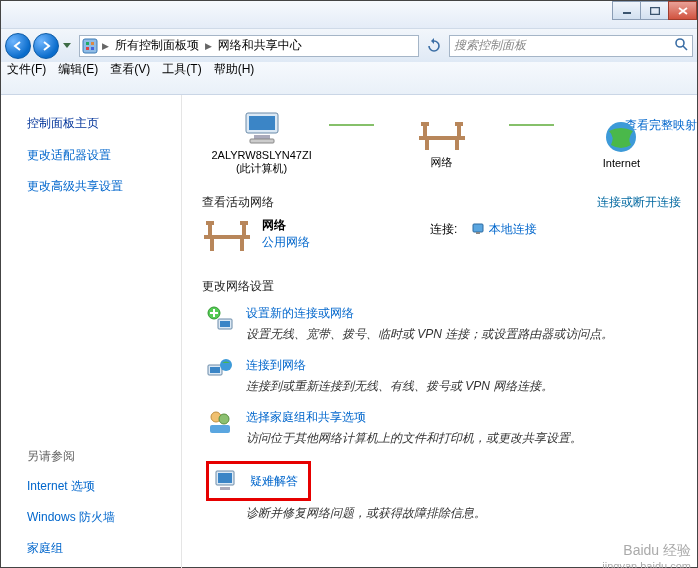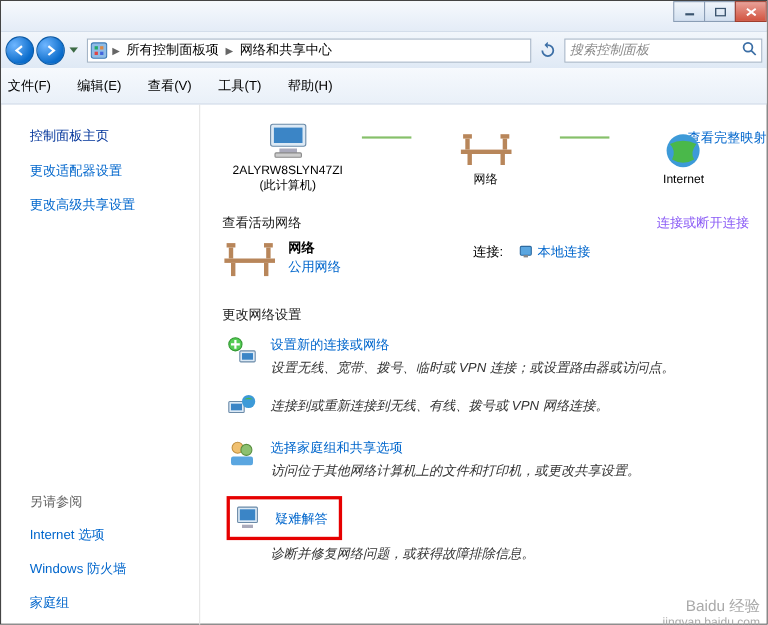--- a/index.html
+++ b/index.html
@@ -17,46 +17,46 @@
   .navbar { height: 34px; background: linear-gradient(#f2f6fb,#dfe9f5); display: flex; align-items: center; padding: 0 4px; gap: 4px; border-top: 1px solid #cfdae8; }
   .navbtns { display: flex; align-items: center; }
   .navbtn { width: 26px; height: 26px; border-radius: 50%; background: radial-gradient(circle at 30% 30%, #6fb6ff, #0a6ccb 70%); border: 1px solid #0b5aa6; display: flex; align-items: center; justify-content: center; color: #fff; }
   .navbtn.fwd { margin-left: 2px; }
   .dropdown-chevron { width: 16px; height: 20px; display: flex; align-items: center; justify-content: center; color: #4a6; }
   .breadcrumb { flex: 1; height: 22px; background: #fff; border: 1px solid #a5b5c7; display: flex; align-items: center; padding: 0 2px; gap: 2px; font-size: 12px; }
   .bc-icon { width: 16px; height: 16px; display: flex; align-items: center; justify-content: center; }
   .bc-sep { color: #666; padding: 0 2px; font-size: 9px; }
   .bc-item { padding: 0 2px; }
   .navicon { width: 22px; height: 22px; display: flex; align-items: center; justify-content: center; border: 1px solid transparent; }
-  .searchbox { width: 180px; height: 22px; background: #fff; border: 1px solid #a5b5c7; display: flex; align-items: center; padding: 0 4px; color: #888; font-style: italic; position: relative; }
+  .searchbox { width: 244px; height: 22px; background: #fff; border: 1px solid #a5b5c7; display: flex; align-items: center; padding: 0 4px; color: #888; font-style: italic; position: relative; }
   .searchbox .sicon { position: absolute; right: 4px; color: #3b6ea5; }
   
   
-  .menubar { height: 24px; background: linear-gradient(#f6f9fd,#e9f0f8); border-bottom: 1px solid #cad6e6; display: flex; align-items: center; padding: 16px 6px; gap: 24px; font-size: 12px; }
+  .menubar { height: 24px; background: linear-gradient(#f6f9fd,#e9f0f8); border-bottom: 1px solid #cad6e6; display: flex; align-items: flex-end; padding: 16px 6px; gap: 12px; font-size: 12px; }
   .menuitem { }
   
   
   .body { display: flex; height: calc(100% - 27px - 34px - 24px); }
   .sidebar { width: 181px; border-right: 1px solid #e5e5e5; padding: 14px 12px 12px 12px; display: flex; flex-direction: column; }
   .sidelink { color: #0066cc; margin: 7px 14px; cursor: pointer; font-size: 12px; }
   .sidehead { color: #003399; margin: 6px 14px 8px 14px; }
   .sidespacer { flex: 1; }
   .seealso { color: #656565; margin: 8px 14px 6px 14px; }
   
   .content { flex: 1; padding: 14px 16px 10px 20px; position: relative; overflow: hidden; }
   h1 { font-size: 13px; color: #003399; font-weight: normal; margin-bottom: 10px; }
   
   .netrow { display: flex; align-items: center; justify-content: center; gap: 8px; position: relative; }
   .netitem { text-align: center; width: 120px; font-size: 11px; }
   .neticon { height: 40px; display: flex; align-items: center; justify-content: center; }
   .netline { width: 45px; border-top: 2px solid #86c06a; height: 0; position: relative; top: -18px; }
   .fullmap { position: absolute; right: 0; top: 22px; color: #0066cc; font-size: 12px; cursor: pointer; }
   
   .secthead { color: #1a1a1a; margin-top: 18px; margin-bottom: 6px; font-size: 12px; position: relative; }
-  .rightlink { position: absolute; right: 0; color: #8b5cf6; cursor: pointer; }
+  .rightlink { position: absolute; right: 0; color: #0369a1; cursor: pointer; }
   
   .activegrid { display: flex; margin-top: 4px; }
   .ag-left { width: 220px; display: flex; gap: 10px; align-items: flex-start; }
   .ag-right { flex: 1; font-size: 12px; }
   .ag-right table td { padding: 2px 6px; }
   .linkc { color: #0066cc; cursor: pointer; }
   
   .setlist { margin-top: 8px; }
   .setitem { display: flex; gap: 12px; margin: 10px 0 14px 4px; align-items: flex-start; }
   .seticon { width: 28px; height: 28px; flex-shrink: 0; }
@@ -258,20 +258,21 @@
           </div>
         </div>
         <div class="setitem">
           <div class="seticon"><svg width="28" height="28">
                 <rect x="2" y="8" width="14" height="10" rx="1" fill="#dce9f5" stroke="#6a8aa8"></rect>
                 <rect x="4" y="10" width="10" height="6" fill="#3b85c6"></rect>
                 <circle cx="20" cy="8" r="6" fill="#3d9ad8"></circle>
                 <path d="M16 6 Q20 3 24 6" fill="#4ab84a"></path>
               </svg></div>
           <div class="settext">
+            <div class="t">连接到网络</div>
             <div class="d">连接到或重新连接到无线、有线、拨号或 VPN 网络连接。</div>
           </div>
         </div>
         <div class="setitem">
           <div class="seticon"><svg width="28" height="28">
                 <circle cx="10" cy="8" r="5" fill="#f0c070" stroke="#c09040"></circle>
                 <circle cx="18" cy="10" r="5" fill="#8cc070" stroke="#5a9040"></circle>
                 <rect x="4" y="16" width="20" height="8" rx="2" fill="#5aa6e0"></rect>
               </svg></div>
           <div class="settext">

